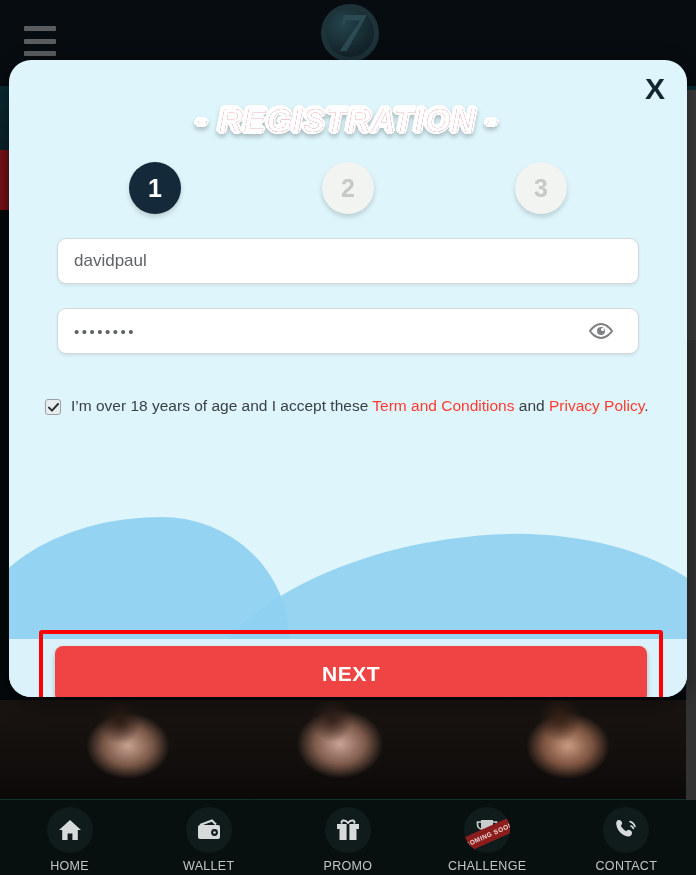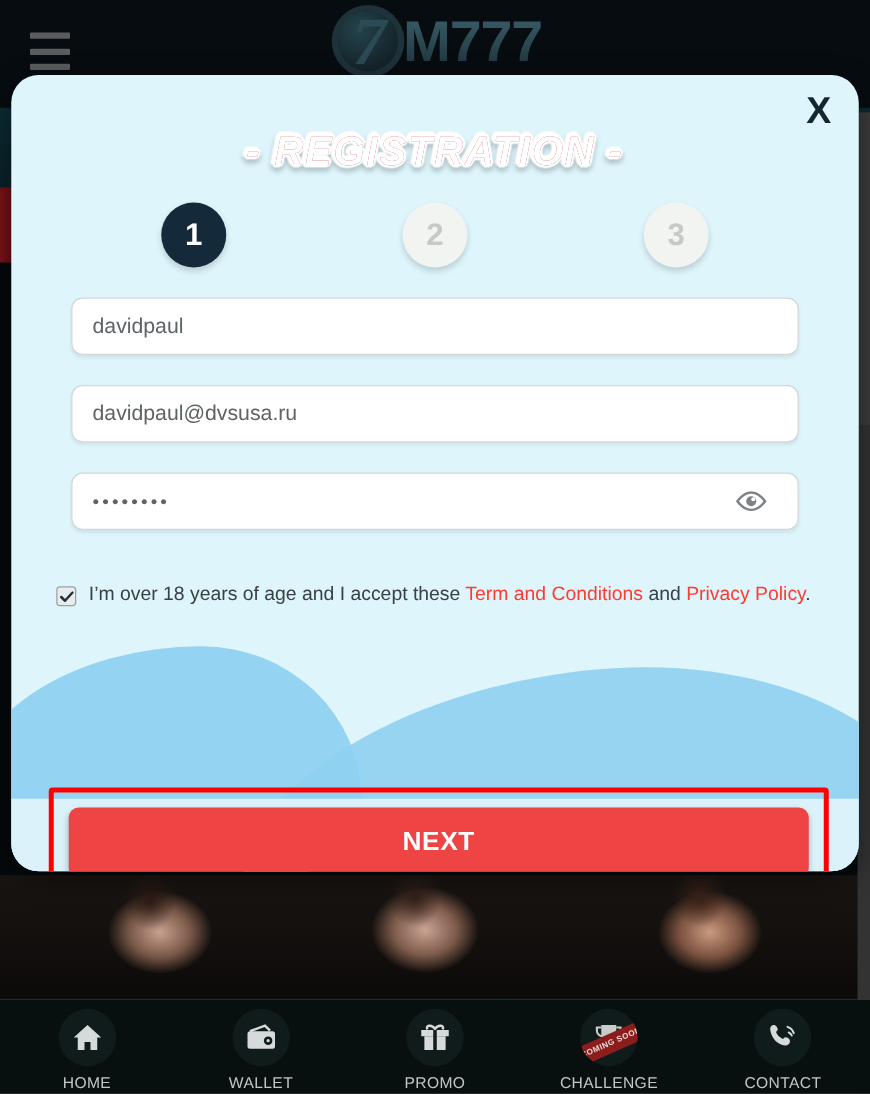--- a/index.html
+++ b/index.html
@@ -408,21 +408,20 @@
     <div class="hamburger">
       <i></i>
         <i></i>
         <i></i>
     </div>
     <div class="logo">
       <div class="logo-mark">
         <div class="ring"></div>
         <div class="seven">7</div>
       </div>
-      <div class="logo-text">M777</div>
     </div>
   </div>
 
   <div class="scroll-track"></div>
   <div class="scroll-thumb"></div>
 
   <div class="modal">
     <div class="wave-a"></div>
     <div class="wave-b"></div>
     <div class="wave-c"></div>
@@ -437,23 +436,20 @@
         <div class="step idle">2</div>
         <div class="step idle">3</div>
       </div>
 
       <div class="form">
 
         <div class="field">
           <span>davidpaul</span>
         </div>
 
-        <div class="field">
-          <span>davidpaul@dvsusa.ru</span>
-        </div>
 
         <div class="field">
           <span class="dots">••••••••</span>
           <span class="eye">
             <svg width="26" height="16" viewBox="0 0 26 16">
               <path d="M13 1C6.5 1 2 8 2 8s4.5 7 11 7 11-7 11-7-4.5-7-11-7z" fill="none" stroke="#7e8285" stroke-width="2"></path>
               <circle cx="13" cy="8" r="4" fill="#7e8285"></circle>
               <circle cx="14.6" cy="6.4" r="1.6" fill="#ffffff"></circle>
             </svg>
           </span>

